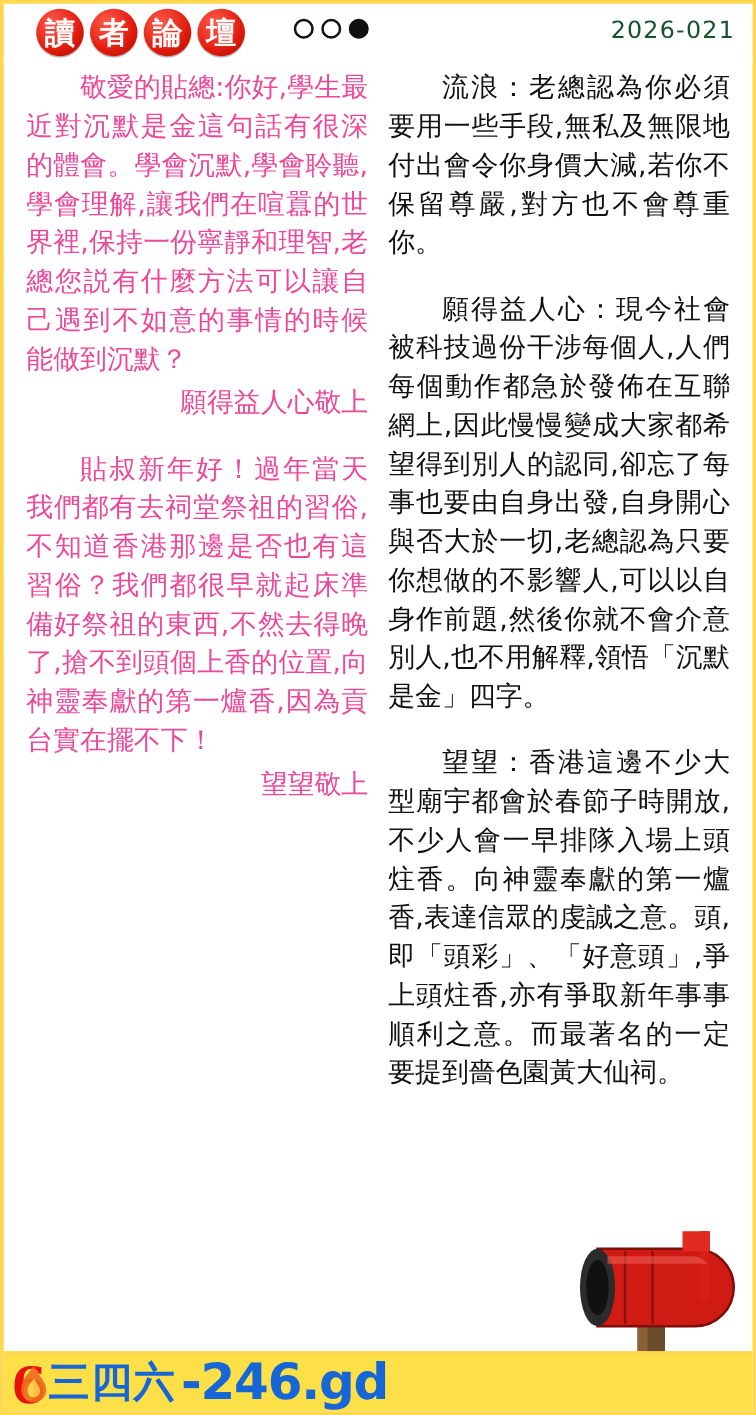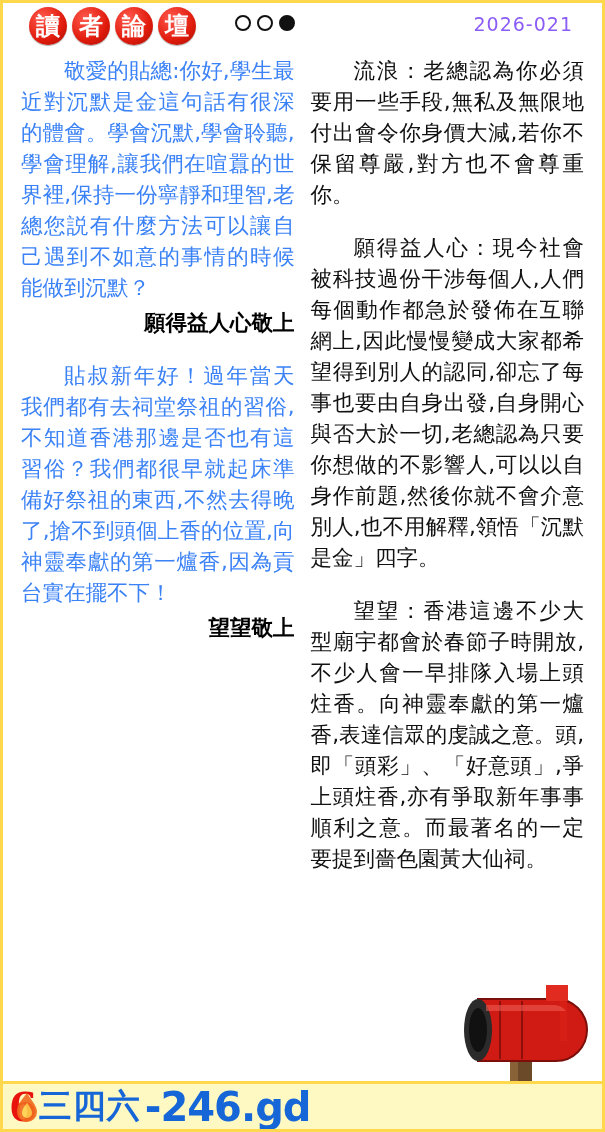--- a/index.html
+++ b/index.html
@@ -61,24 +61,24 @@
   .dot {
     width: 16px; height: 16px;
     border-radius: 50%;
     border: 2px solid #111;
     background: #ffffff;
     box-sizing: border-box;
   }
   .dot.filled { background: #111111; }
   .issue {
     position: absolute;
-    right: 29px;
+    right: 14px;
     top: 10px;
     font-size: 19px;
-    color: #8b5cf6;
+    color: #14532d;
     letter-spacing: 1px;
     font-family: "DejaVu Sans", sans-serif;
   }
   .header-band {
     position: absolute;
     left: 0; right: 0; top: 0;
     height: 46px;
     background: linear-gradient(to bottom, #fff9d8 0%, #fff3a8 60%, #ffe97a 100%);
     z-index: -1;
   }
@@ -102,49 +102,49 @@
   .para {
     font-family: "DejaVu Sans", sans-serif;
     font-size: 21.5px;
     line-height: 31px;
     text-align: justify;
     text-justify: inter-character;
     margin: 0 0 22px 0;
     text-indent: 2em;
     word-break: break-all;
   }
-  .para.red { color: #3b82f6; }
+  .para.red { color: #ec4899; }
   .para.black { color: #111111; }
   .sign {
     text-align: right;
     text-indent: 0;
     margin-top: -18px;
     margin-bottom: 22px;
     font-size: 21.5px;
     line-height: 31px;
     font-family: "DejaVu Sans", sans-serif;
   }
-  .sign.red { color: #000000; font-weight: bold; }
+  .sign.red { color: #ec4899; }
   
   .mailbox {
     position: absolute;
     right: 2px;
     bottom: 4px;
     width: 140px;
     height: 160px;
   }
   
   .footer {
     position: absolute;
     left: 0; right: 0; bottom: 0;
     height: 48px;
-    background: #fef9c3;
+    background: #fde047;
     border-top: 3px solid #ffd84d;
     display: flex;
-    align-items: center;
+    align-items: flex-end;
     padding-left: 6px;
     box-sizing: border-box;
   }
   .logo-six {
     font-size: 40px;
     font-weight: bold;
     color: #e8130c;
     font-family: "DejaVu Serif", serif;
     line-height: 1;
     margin-right: 2px;

